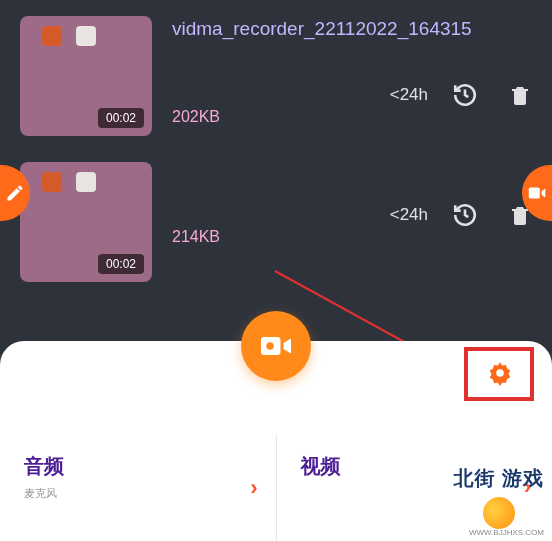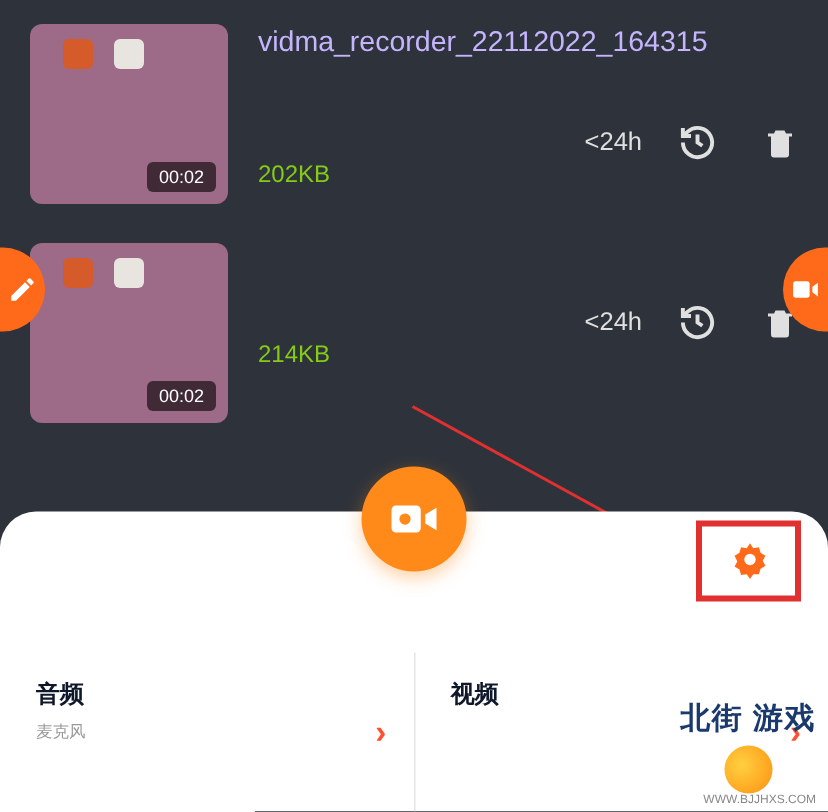--- a/index.html
+++ b/index.html
@@ -9,37 +9,37 @@
 .rec-item { display: flex; gap: 20px; margin-bottom: 26px; }
 .thumb { width: 132px; height: 120px; background: #9d6a88; border-radius: 8px; position: relative; flex-shrink: 0; }
 .thumb-icons { position: absolute; top: 10px; left: 22px; display: flex; gap: 14px; }
 .thumb-icons span { width: 20px; height: 20px; border-radius: 4px; display: block; }
 .ti-1 { background: #d65b2a; }
 .ti-2 { background: #e8e4e0; }
 .dur-badge { position: absolute; bottom: 8px; right: 8px; background: rgba(0,0,0,0.6); color: #fff; font-size: 12px; padding: 3px 8px; border-radius: 4px; }
 .rec-info { flex: 1; display: flex; flex-direction: column; }
 .rec-title { color: #c4b5fd; font-size: 19px; font-weight: 500; line-height: 1.35; word-break: break-all; }
 .rec-meta { display: flex; align-items: center; justify-content: space-between; margin-top: 22px; }
-.rec-size { color: #84cc16; font-size: 16px; margin-top: 44px; }
+.rec-size { color: #f9a8d4; font-size: 16px; margin-top: 44px; }
 .rec-actions { display: flex; align-items: center; gap: 30px; }
 .rec-time { color: #e0e0e0; font-size: 17px; margin-right: -6px; margin-left: 12px; }
 .ic-btn { color: #e0e0e0; cursor: pointer; display: flex; align-items: center; }
 
 .float-left { position: absolute; left: 0; top: 165px; width: 30px; height: 56px; background: #ff6a1a; border-radius: 0 28px 28px 0; display: flex; align-items: center; justify-content: center; }
 .float-right { position: absolute; right: 0; top: 165px; width: 30px; height: 56px; background: #ff6a1a; border-radius: 28px 0 0 28px; display: flex; align-items: center; justify-content: center; }
 
 .bottom-panel { position: absolute; left: 0; right: 0; bottom: 0; height: 200px; background: #fff; border-radius: 24px 24px 0 0; }
 .big-rec { position: absolute; left: 50%; top: -30px; transform: translateX(-50%); width: 70px; height: 70px; background: #ff8a1a; border-radius: 50%; display: flex; align-items: center; justify-content: center; box-shadow: 0 4px 12px rgba(255,138,26,0.4); cursor: pointer; }
 .settings-btn { position: absolute; right: 38px; top: 18px; width: 28px; height: 28px; display: flex; align-items: center; justify-content: center; cursor: pointer; }
 .red-box { position: absolute; right: 18px; top: 6px; width: 70px; height: 54px; border: 4px solid #e03030; pointer-events: none; }
 
 .options { position: absolute; bottom: 0; left: 0; right: 0; height: 106px; display: flex; }
 .opt { flex: 1; padding: 18px 24px; position: relative; cursor: pointer; }
-.opt + .opt { border-left: 1px solid #e5e5e5; }
-.opt-title { font-size: 16px; font-weight: 600; color: #0f172a; }
+.opt + .opt { border-left: 1px solid #e5e5e5; font-family: Liberation Mono, monospace; }
+.opt-title { font-size: 20px; font-weight: 600; color: #4c1d95; }
 .opt-sub { font-size: 11px; color: #999; margin-top: 6px; }
 .opt-chev { position: absolute; right: 18px; top: 50%; transform: translateY(-50%); color: #ff5030; font-size: 22px; font-weight: bold; }
 
 .arrow-svg { position: absolute; top: 266px; left: 270px; pointer-events: none; }
 
 .watermark { position: absolute; right: 8px; bottom: 12px; display: flex; align-items: center; gap: 5px; flex-direction: column; }
 .wm-txt { font-size: 20px; font-weight: 700; color: #1a3a6e; letter-spacing: 1px; }
 .wm-sub { font-size: 8px; color: #888; position: absolute; right: 0; bottom: -8px; }
 .wm-circle { width: 32px; height: 32px; background: radial-gradient(circle at 35% 40%, #ffd040, #ff9010); border-radius: 50%; position: relative; }
 </style>

